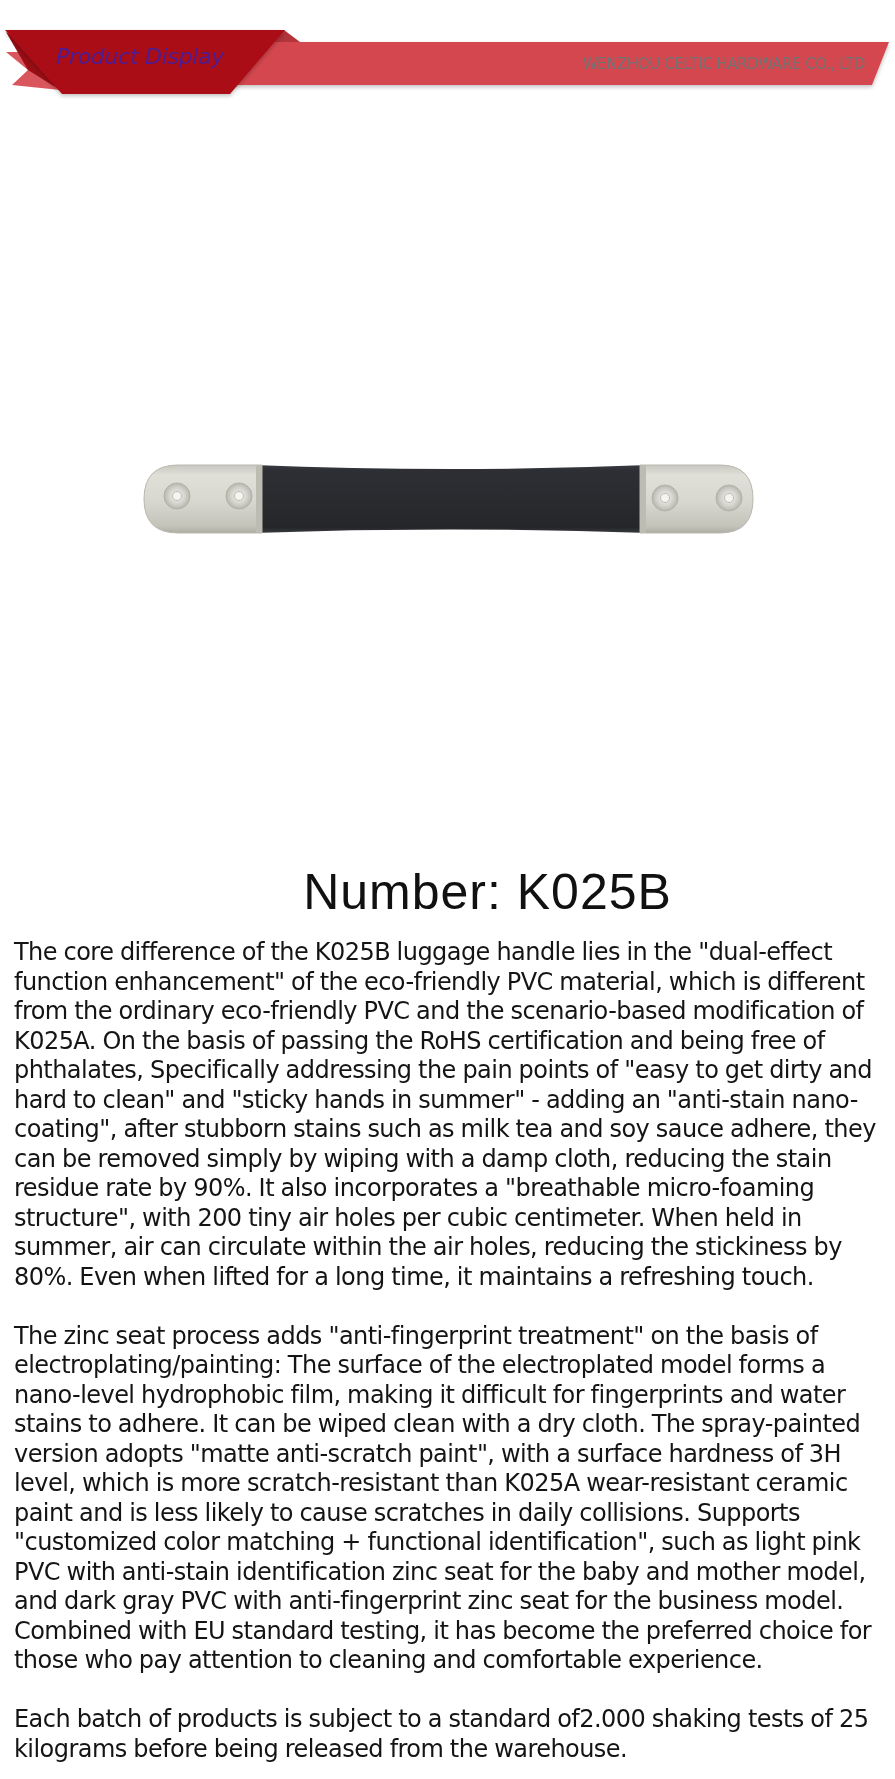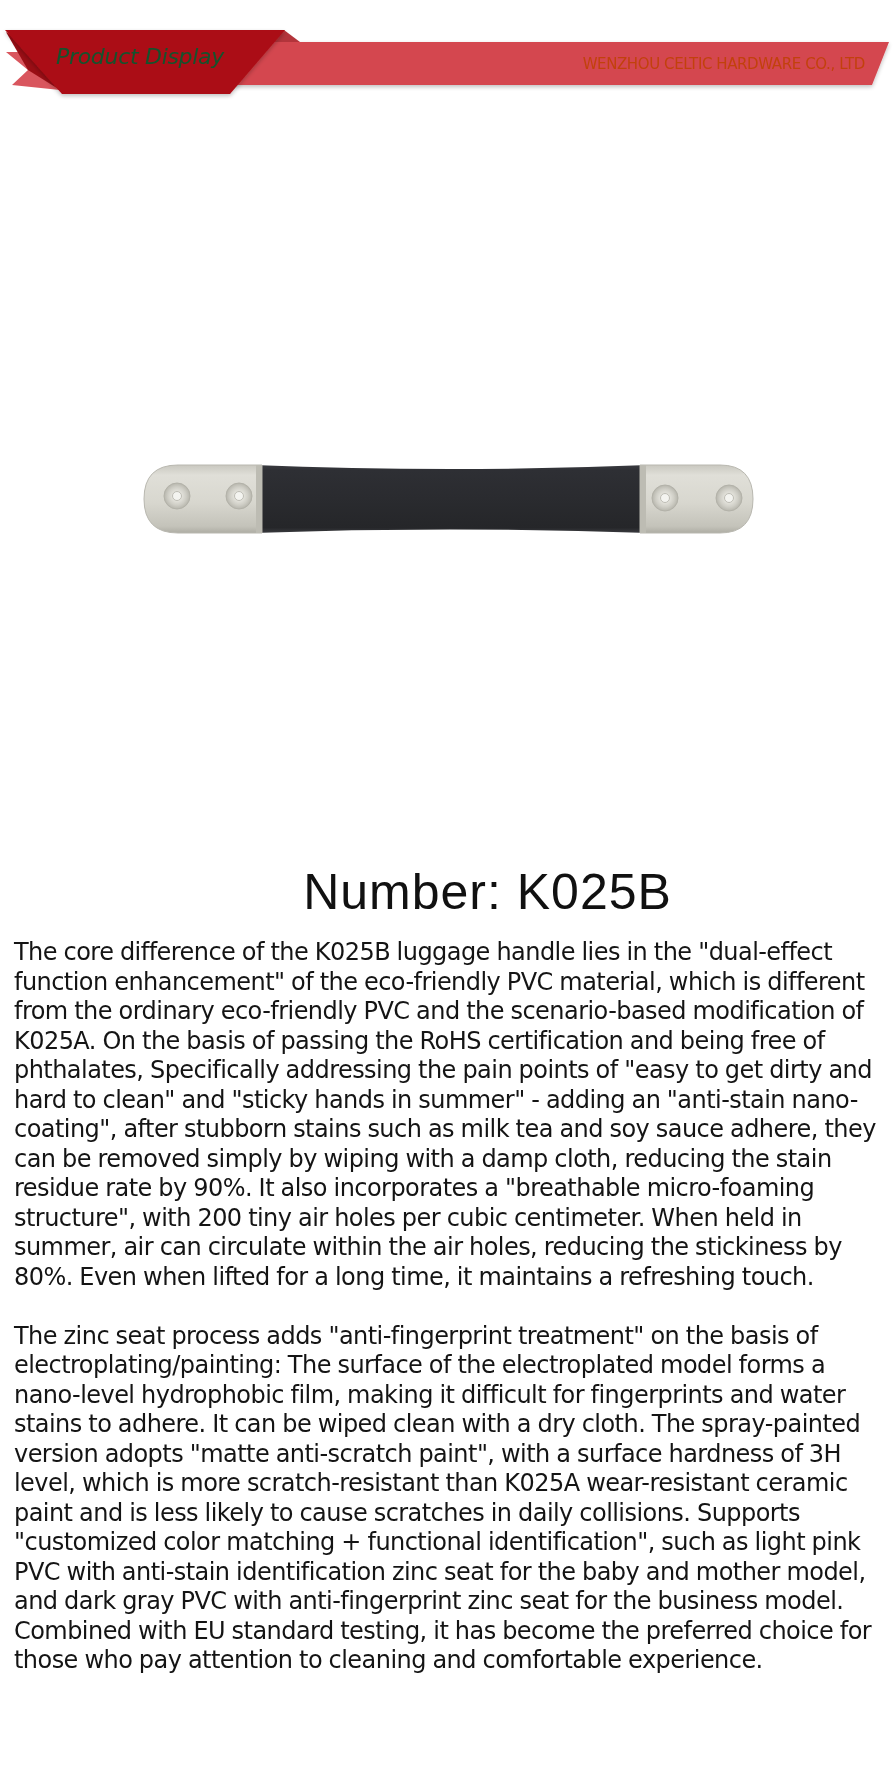--- a/index.html
+++ b/index.html
@@ -28,31 +28,31 @@
     left: 0;
     top: 0;
   }
   .banner-title {
     position: absolute;
     left: 56px;
     top: 44px;
     font-family: "DejaVu Sans", sans-serif;
     font-style: italic;
     font-size: 22px;
-    color: #14532d;
+    color: #4c1d95;
     letter-spacing: -0.3px;
     white-space: nowrap;
   }
   .banner-company {
     position: absolute;
     right: 30px;
     top: 55px;
     font-family: "DejaVu Sans", sans-serif;
     font-size: 15px;
-    color: #c2410c;
+    color: #737373;
     letter-spacing: -0.4px;
     white-space: nowrap;
   }
   
   .product-image {
     position: absolute;
     left: 0;
     top: 110px;
     width: 895px;
     height: 740px;
@@ -172,13 +172,14 @@
       <circle cx="729" cy="498" r="4.5" fill="#f4f4f0" stroke="#bebdb5" stroke-width="1"></circle>
     </g>
   </svg>
 </div>
 
 <div class="product-number">Number: K025B</div>
 
 <div class="description">
   <p>The core difference of the K025B luggage handle lies in the "dual-effect function enhancement" of the eco-friendly PVC material, which is different from the ordinary eco-friendly PVC and the scenario-based modification of K025A. On the basis of passing the RoHS certification and being free of phthalates, Specifically addressing the pain points of "easy to get dirty and hard to clean" and "sticky hands in summer" - adding an "anti-stain nano-coating", after stubborn stains such as milk tea and soy sauce adhere, they can be removed simply by wiping with a damp cloth, reducing the stain residue rate by 90%. It also incorporates a "breathable micro-foaming structure", with 200 tiny air holes per cubic centimeter. When held in summer, air can circulate within the air holes, reducing the stickiness by 80%. Even when lifted for a long time, it maintains a refreshing touch.</p>
   <p>The zinc seat process adds "anti-fingerprint treatment" on the basis of electroplating/painting: The surface of the electroplated model forms a nano-level hydrophobic film, making it difficult for fingerprints and water stains to adhere. It can be wiped clean with a dry cloth. The spray-painted version adopts "matte anti-scratch paint", with a surface hardness of 3H level, which is more scratch-resistant than K025A wear-resistant ceramic paint and is less likely to cause scratches in daily collisions. Supports "customized color matching + functional identification", such as light pink PVC with anti-stain identification zinc seat for the baby and mother model, and dark gray PVC with anti-fingerprint zinc seat for the business model. Combined with EU standard testing, it has become the preferred choice for those who pay attention to cleaning and comfortable experience.</p>
+  <p>Each batch of products is subject to a standard of2.000 shaking tests of 25 kilograms before being released from the warehouse.</p>
 </div>
 
 </body></html>

